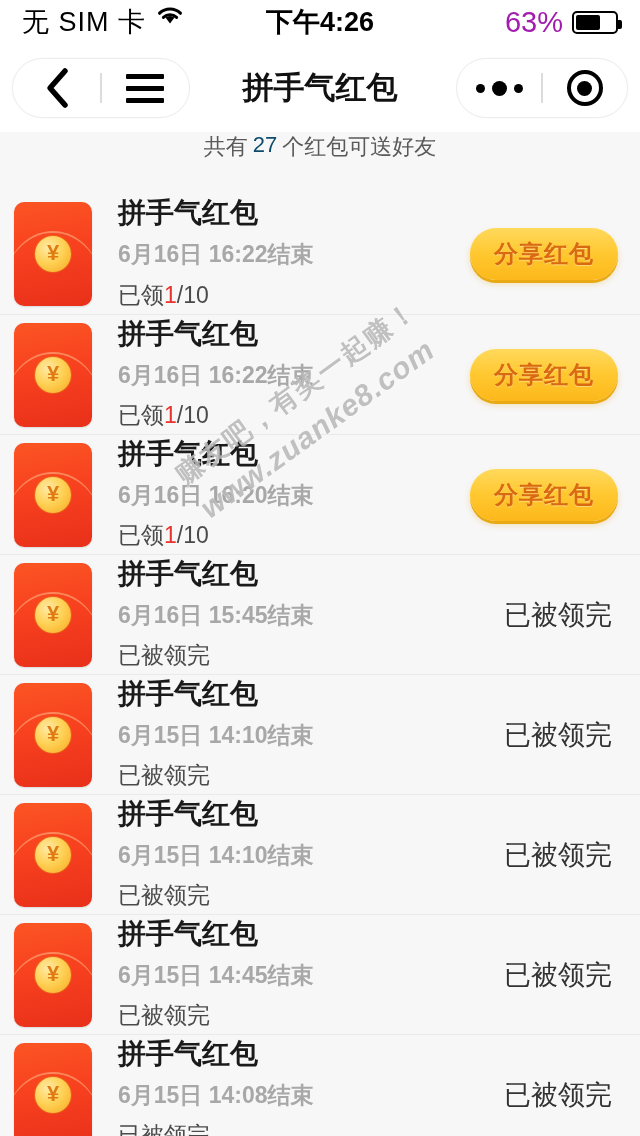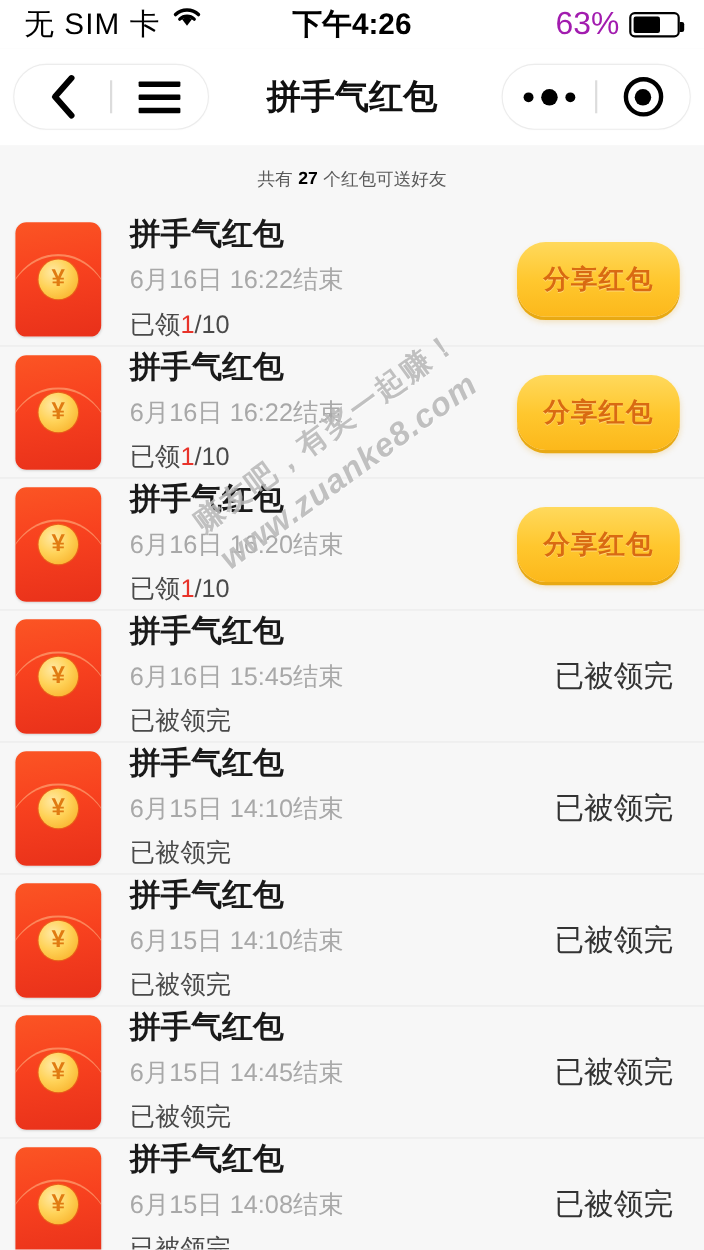--- a/index.html
+++ b/index.html
@@ -70,24 +70,24 @@
   .dots i{ display:block; width:9px; height:9px; border-radius:50%; background:#000; }
   .dots i.big{ width:15px; height:15px; }
   .target-icon{
     width:36px; height:36px; border:4px solid #000; border-radius:50%;
     display:flex; align-items:center; justify-content:center;
   }
   .target-icon b{ display:block; width:15px; height:15px; border-radius:50%; background:#000; }
 
   
   .subtitle{
-    height:62px; display:flex; align-items:center; justify-content:center;
-    font-size:16px; color:#5a5a5a; background:#f7f7f7;
-  }
-  .subtitle .count{ color:#000000; font-weight:700; margin:0 5px; }
+    height:62px; display:flex; align-items:flex-start; justify-content:center;
+    font-size:22px; color:#5a5a5a; background:#f7f7f7;
+  }
+  .subtitle .count{ color:#0c4a6e; font-weight:400; margin:0 5px; }
 
   
   .list{ background:#f7f7f7; }
   .row{
     position:relative; display:flex; align-items:center;
     height:120px; padding:0 22px 0 14px;
     border-top:1.5px solid #e9e9e9;
     background:#f7f7f7;
   }
   .row:first-child{ border-top:none; }
@@ -111,27 +111,27 @@
     display:flex; align-items:center; justify-content:center;
     box-shadow:0 0 0 1px rgba(220,140,20,0.45);
   }
   .packet .coin span{
     font-size:22px; color:#e07b12; font-weight:700; line-height:1;
     transform:translateY(-1px);
   }
 
   .row-info{ margin-left:26px; flex:1; min-width:0; }
   .r-title{ font-size:28px; font-weight:700; color:#1a1a1a; line-height:1.18; }
-  .r-date{ font-size:23px; color:#a8a8a8; line-height:1.5; margin-top:8px; }
+  .r-date{ font-size:23px; color:#a8a8a8; line-height:1.5; margin-top:8px;font-weight:bold; }
   .r-status{ font-size:23px; color:#4a4a4a; line-height:1.42; margin-top:7px; }
   .r-status .num{ color:#e8332a; }
 
   .row-action{ flex:none; margin-left:14px; display:flex; align-items:center; }
   .share-btn{
-    width:148px; height:68px; border-radius:26px; border:none;
+    width:148px; height:52px; border-radius:26px; border:none;
     background:linear-gradient(180deg,#ffd95c 0%,#ffc72e 52%,#fcb81b 100%);
     box-shadow:0 3px 0 #e8a913, 0 4px 6px rgba(230,160,20,0.30);
     color:#d96a12; font-size:24px; font-weight:700;
     font-family:"Liberation Sans","DejaVu Sans",sans-serif;
     letter-spacing:1px; cursor:pointer;
     display:flex; align-items:center; justify-content:center;
     text-shadow:0 1px 0 rgba(255,255,255,0.35);
   }
   .done-text{ font-size:27px; color:#333; white-space:nowrap; padding-right:6px; }
 

